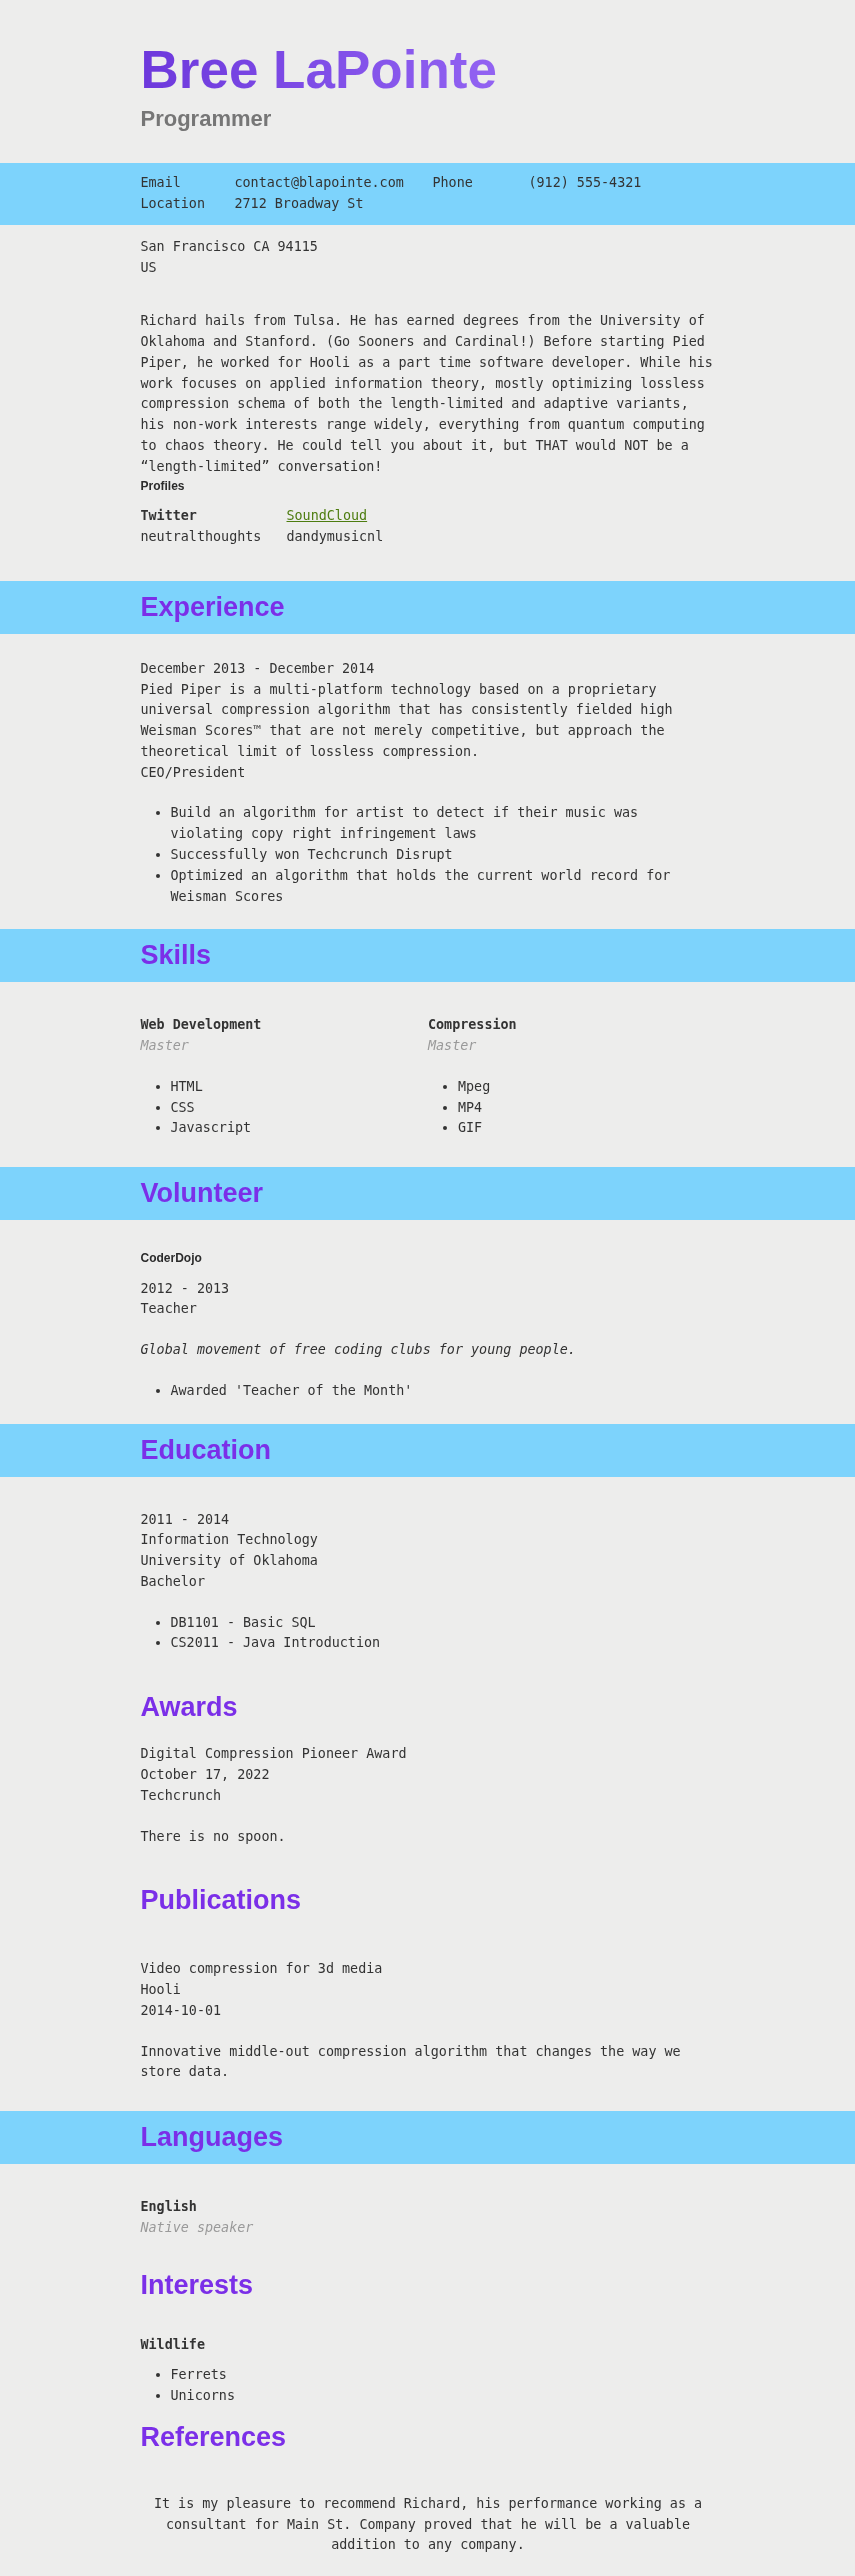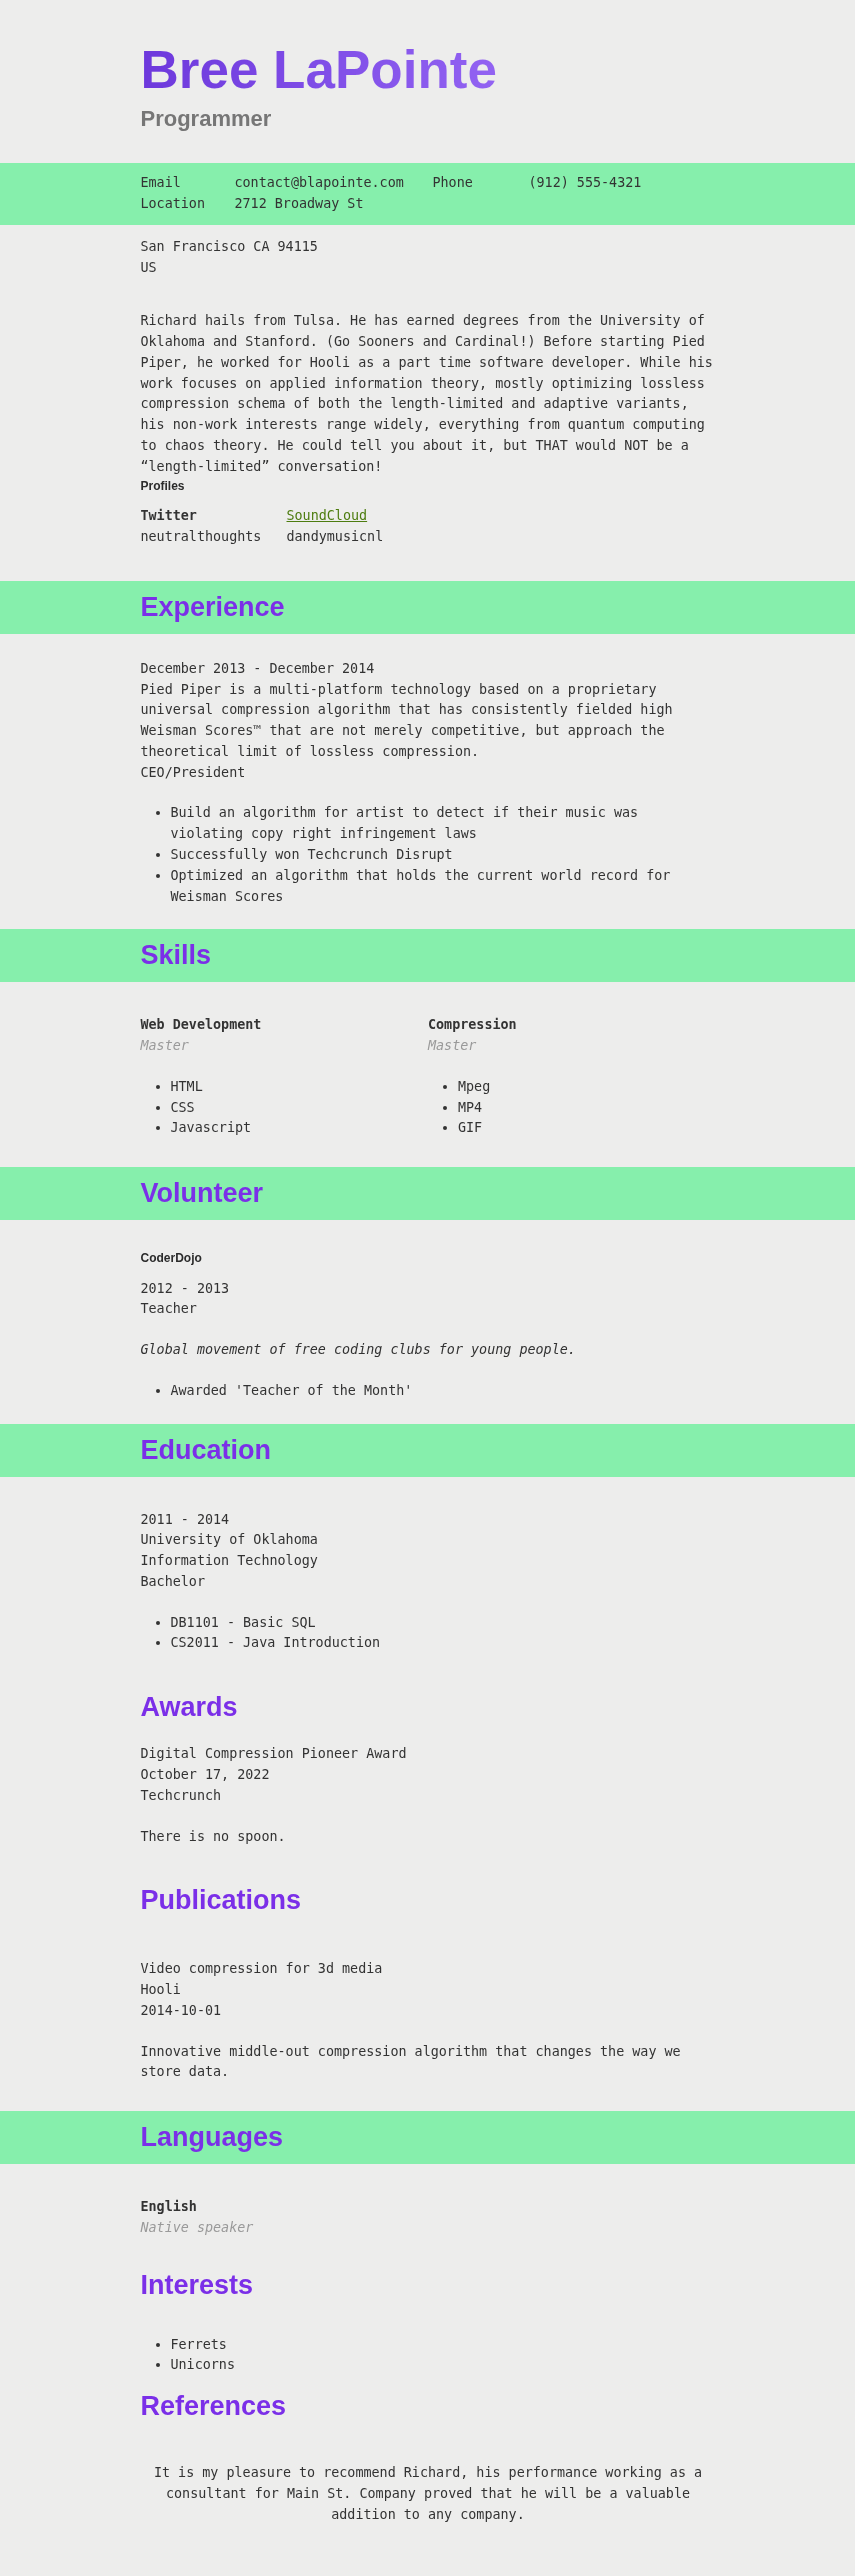--- a/index.html
+++ b/index.html
@@ -5,21 +5,21 @@
   html, body { margin: 0; padding: 0; }
   body {
     width: 856px;
     background: #ededec;
     color: #333;
     font-family: "DejaVu Sans Mono", monospace;
     font-size: 13.4px;
     line-height: 1.55;
   }
   .container { width: 575px; margin: 0 auto; }
-  .stripe { background: #86efac; }
+  .stripe { background: #7dd3fc; }
 
   
   .masthead { padding: 42px 0 32px 0; }
   .name {
     font-family: "Liberation Sans", sans-serif;
     font-weight: 700;
     font-size: 53px;
     line-height: 1.05;
     margin: 0;
     background: linear-gradient(90deg, #6d38dc 0%, #9263f2 100%);
@@ -218,22 +218,22 @@
 
 <section class="stripe">
   <div class="container">
     <h2 class="band-title">Education</h2>
   </div>
 </section>
 <section>
   <div class="container edu-body">
     <div>
       <div>2011 - 2014</div>
+      <div>Information Technology</div>
       <div>University of Oklahoma</div>
-      <div>Information Technology</div>
       <div>Bachelor</div>
       <ul class="hl">
         <li>DB1101 - Basic SQL</li>
         <li>CS2011 - Java Introduction</li>
       </ul>
     </div>
 
     <h2 class="inline-title">Awards</h2>
     <div class="block-gap">
       <div>Digital Compression Pioneer Award</div>
@@ -259,20 +259,21 @@
 </section>
 <section>
   <div class="container tail-body">
     <div>
       <div class="mono-strong">English</div>
       <div class="level">Native speaker</div>
     </div>
 
     <h2 class="inline-title mt36" style="margin-top:30px;">Interests</h2>
     <div class="mt40">
+      <div class="mono-strong">Wildlife</div>
       <ul class="hl tight">
         <li>Ferrets</li>
         <li>Unicorns</li>
       </ul>
     </div>
 
     <h2 class="inline-title mt36" style="margin-top:14px;">References</h2>
     <div>
       <p class="mt48" style="margin:40px 0 0 0;">It is my pleasure to recommend Richard, his performance working as a consultant for Main St. Company proved that he will be a valuable addition to any company.</p>
 

